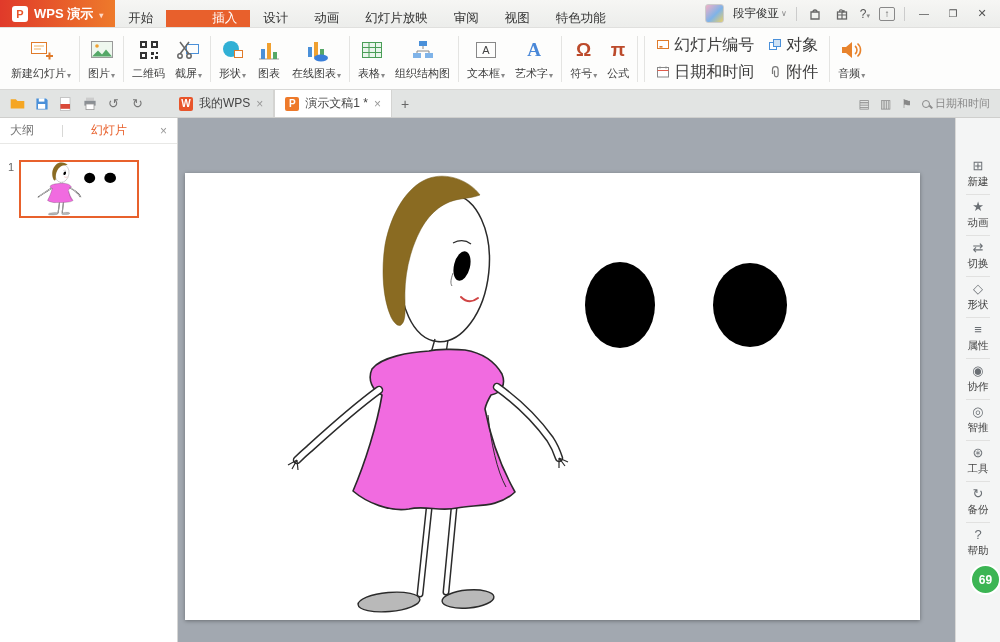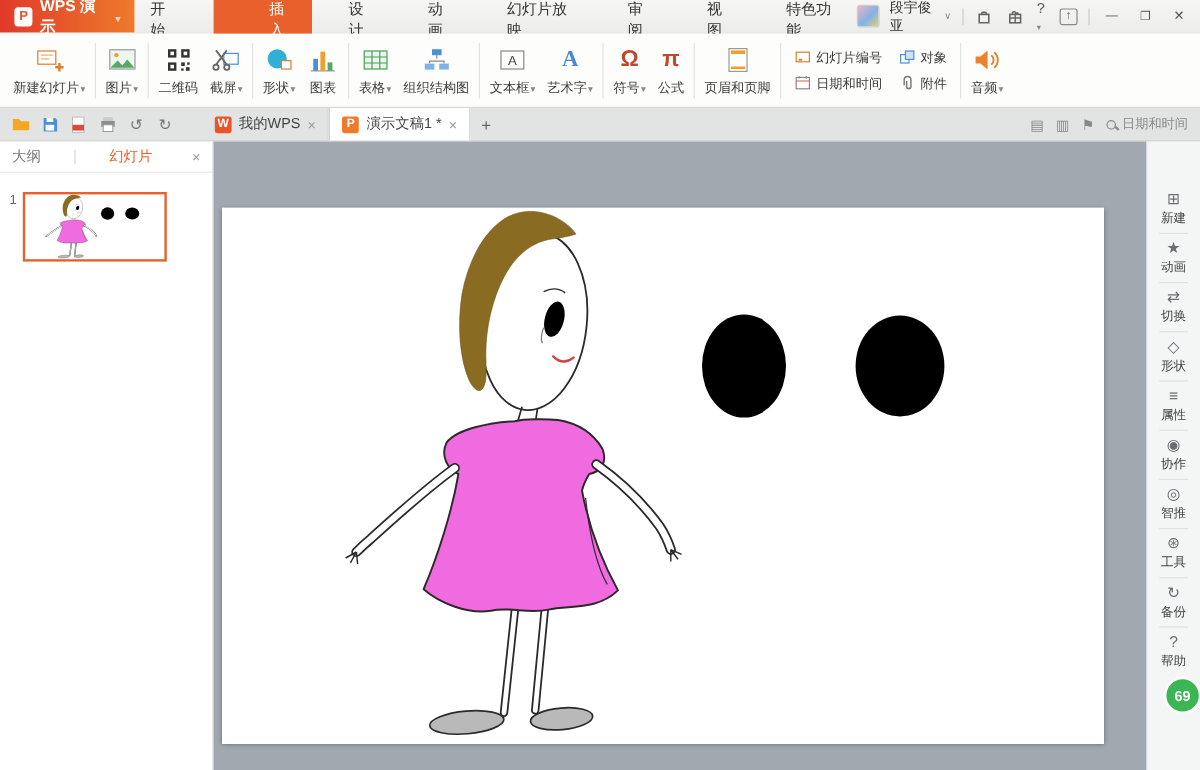--- a/index.html
+++ b/index.html
@@ -8,21 +8,21 @@
   #app { width:1000px; height:642px; position:relative; display:flex; flex-direction:column; }
 
   
   .titlebar { height:28px; background:linear-gradient(#f6f6f4,#ecedeb);
     display:flex; align-items:stretch; border-bottom:1px solid #e0e0de; flex:0 0 28px; }
   .logo { background:linear-gradient(90deg,#e03a2a,#ee7a2b); color:#fff; display:flex;
     align-items:center; gap:6px; padding:0 12px; font-size:13px; font-weight:bold; }
   .logo-p { background:#fff; color:#e8552b; width:16px; height:16px; border-radius:3px;
     display:flex; align-items:center; justify-content:center; font-size:11px; }
   .logo-dd::after { content:"▾"; font-size:8px; color:#ffd9c4; }
-  .menu-tabs { display:flex; align-items:flex-start;gap:17px; }
+  .menu-tabs { display:flex; align-items:flex-end; }
   .menu-tab { padding:0 13px; display:flex; align-items:center; font-size:12.5px; color:#333; cursor:default; }
   .menu-tab.active { background:#e8602c; color:#fff;padding-left:46px; }
   .tb-right { margin-left:auto; display:flex; align-items:center; gap:9px; padding-right:8px; color:#555; }
   .avatar { width:19px; height:19px; border-radius:3px;
     background:linear-gradient(135deg,#f2b0c5,#7fb3e8 55%,#e8d06a); border:1px solid #ccc; }
   .user-name { font-size:11.5px; color:#333; display:flex; align-items:center; gap:2px; }
   .user-name::after { content:"∨"; font-size:8px; color:#888; }
   .tb-sep { width:1px; height:14px; background:#ccc; }
   .tb-ico { width:18px; height:16px; display:flex; align-items:center; justify-content:center; }
   .help-q { font-size:12px; color:#555; }
@@ -40,21 +40,21 @@
   .rb-item { display:flex; flex-direction:column; align-items:center; justify-content:center;
     gap:2px; padding:0 5px; height:58px; font-size:11px; color:#3c3c3c; white-space:nowrap; cursor:default; }
   .rb-ico { height:28px; display:flex; align-items:center; justify-content:center; }
   .rb-lbl { display:flex; align-items:center; }
   .dd::after { content:"▾"; font-size:8px; color:#888; margin-left:1px; }
   .rb-sep { width:1px; height:46px; background:#e4e4e2; margin:0 3px; flex:0 0 1px; }
   .big-glyph { font-size:19px; font-weight:bold; }
   .glyph-blue { color:#4a88d8; font-family:"Liberation Serif", serif; }
   .glyph-red  { color:#bc4a2b; }
   .rb-small-group { display:grid; grid-template-columns:auto auto; column-gap:14px; row-gap:6px;
-    padding:0 8px; font-size:11px; color:#3c3c3c; white-space:nowrap; }
+    padding:0 8px; font-size:16px; color:#3c3c3c; white-space:nowrap; }
   .rb-small { display:flex; align-items:center; gap:4px; cursor:default; }
 
   
   .tabbar { height:28px; flex:0 0 28px; background:#e2e4e3; display:flex; align-items:stretch;
     border-bottom:1px solid #cfcfcd; }
   .quick-icons { display:flex; align-items:center; gap:3px; padding:0 7px; }
   .qi { width:21px; height:21px; display:flex; align-items:center; justify-content:center;
     color:#777; font-size:13px; cursor:default; }
   .doc-tabs { display:flex; align-items:stretch; margin-left:14px; }
   .doc-tab { display:flex; align-items:center; gap:6px; padding:0 10px; font-size:12px; color:#444;
@@ -296,20 +296,34 @@
             <rect x="5" y="12" width="4" height="10" fill="#4a90d9"></rect>
             <rect x="11" y="6" width="4" height="16" fill="#f0a030"></rect>
             <rect x="17" y="15" width="4" height="7" fill="#55a868"></rect>
           </svg>
       </span>
       <span class="rb-lbl">
           <span>图表</span>
         </span>
     </div>
 
+    <div class="rb-item">
+      <span class="rb-ico">
+        <svg width="26" height="26" viewBox="0 0 26 26">
+            <rect x="4" y="10" width="4" height="10" fill="#4a90d9"></rect>
+            <rect x="10" y="5" width="4" height="15" fill="#f0a030"></rect>
+            <rect x="16" y="12" width="4" height="8" fill="#55a868"></rect>
+            <ellipse cx="17" cy="21" rx="7" ry="3.4" fill="#3a7fd9"></ellipse>
+          </svg>
+      </span>
+      <span class="rb-lbl">
+          <span>在线图表</span>
+          <span class="dd"></span>
+        </span>
+    </div>
 
     <span class="rb-sep"></span>
 
     <div class="rb-item">
       <span class="rb-ico">
         <svg width="26" height="26" viewBox="0 0 26 26" fill="none" stroke="#4a9e57">
             <rect x="3.5" y="5.5" width="19" height="15" fill="#eaf5ec"></rect>
             <path d="M3.5,10.5 h19 M3.5,15.5 h19 M10,5.5 v15 M16.5,5.5 v15"></path>
           </svg>
       </span>
@@ -374,32 +388,20 @@
       <span class="rb-ico">
           <span class="big-glyph glyph-red">π</span>
         </span>
       <span class="rb-lbl">
           <span>公式</span>
         </span>
     </div>
 
     <span class="rb-sep"></span>
 
-    <div class="rb-item">
-      <span class="rb-ico">
-        <svg width="26" height="26" viewBox="0 0 26 26" fill="none">
-            <rect x="5.5" y="3.5" width="15" height="19" stroke="#999" fill="#fff"></rect>
-            <rect x="7" y="5" width="12" height="3" fill="#f0a030"></rect>
-            <path d="M7,19.5 h12" stroke="#f0a030" stroke-width="2"></path>
-          </svg>
-      </span>
-      <span class="rb-lbl">
-          <span>页眉和页脚</span>
-        </span>
-    </div>
 
     <span class="rb-sep"></span>
 
     <div class="rb-small-group">
       <div class="rb-small">
         <svg width="14" height="14" viewBox="0 0 14 14">
             <rect x="1.5" y="2.5" width="11" height="8" fill="#fff" stroke="#e07b2a"></rect>
             <rect x="3.5" y="8" width="3" height="1.6" fill="#e07b2a"></rect>
           </svg>
         <span>幻灯片编号</span>

